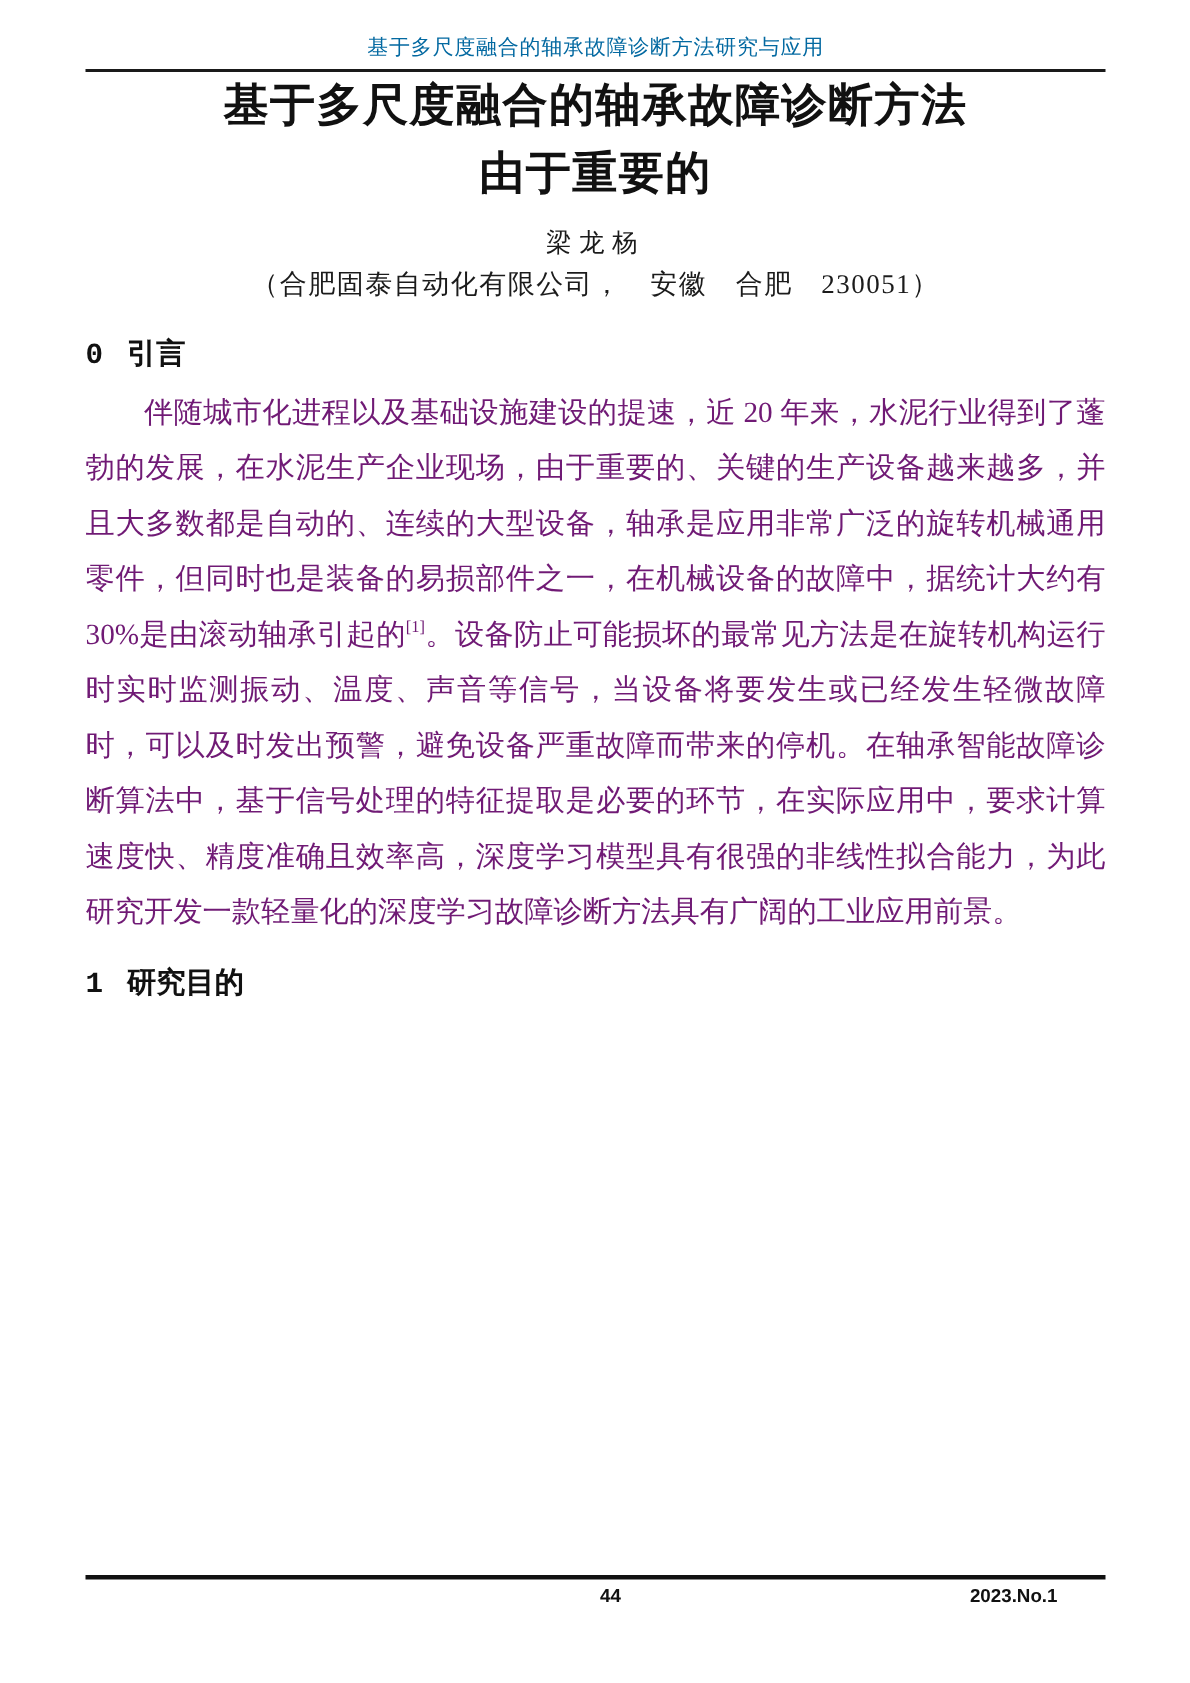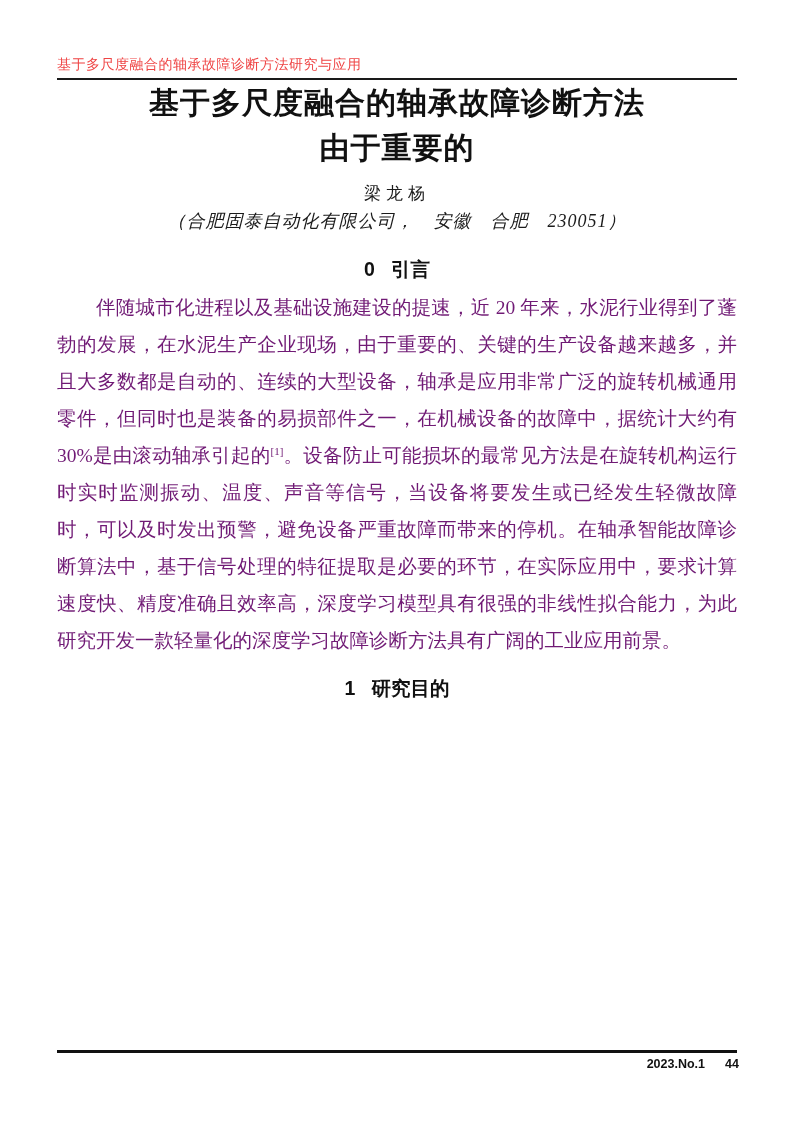--- a/index.html
+++ b/index.html
@@ -14,25 +14,26 @@
     font-family: "Liberation Serif", serif;
     overflow: hidden;
   }
   .content {
     position: absolute;
     left: 57px;
     right: 56px;
     top: 0;
   }
   .running-head {
-    padding-top: 56px;
+    padding-top: 24px;
+    text-align: center;
     font-size: 14px;
     line-height: 18px;
     letter-spacing: 0.5px;
-    color: #ef4444;
+    color: #0369a1;
   }
   .header-rule {
     margin-top: 4px;
     border-top: 2px solid #1a1a1a;
   }
   .doc-title {
     text-align: center;
     font-family: "Liberation Sans", sans-serif;
     font-weight: 700;
     font-size: 30px;
@@ -46,31 +47,29 @@
     text-align: center;
     font-size: 17px;
     line-height: 22px;
     letter-spacing: 5px;
   }
   .affiliation {
     margin-top: 3px;
     text-align: center;
     font-size: 18px;
     line-height: 26px;
-    font-style: italic;
     letter-spacing: 1px;
   }
   .section-heading {
     margin-top: 22px;
-    font-family: Liberation Sans, sans-serif;
+    font-family: Liberation Mono, monospace;
     font-weight: 700;
     font-size: 19.5px;
     line-height: 27px;
     color: #111;
-    text-align: center;
   }
   .section-heading .sec-num { margin-right: 16px; }
   .body-para {
     margin-top: 6px;
     font-size: 19.5px;
     line-height: 37px;
     text-align: justify;
     text-indent: 2em;
     color: #701a75;
   }
@@ -93,21 +92,21 @@
     margin-top: 4px;
     height: 16px;
     font-family: "Liberation Sans", sans-serif;
     font-weight: 700;
     font-size: 12.5px;
     color: #111;
   }
   .page-num {
     position: absolute;
     left: 0; right: 16px;
-    text-align: right;
+    text-align: center;
     transform: translateX(18px);
   }
   .issue {
     position: absolute;
     right: 32px;
     top: 0;
   }
 </style>
 </head>
 <body>

